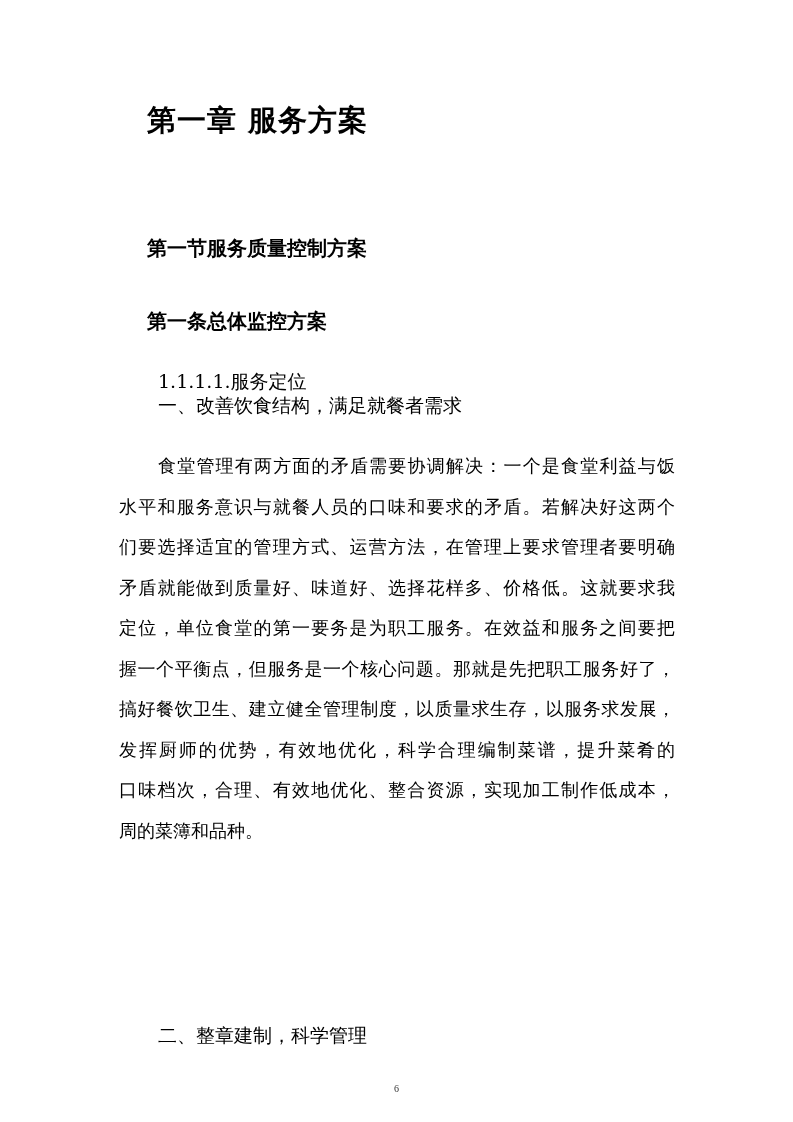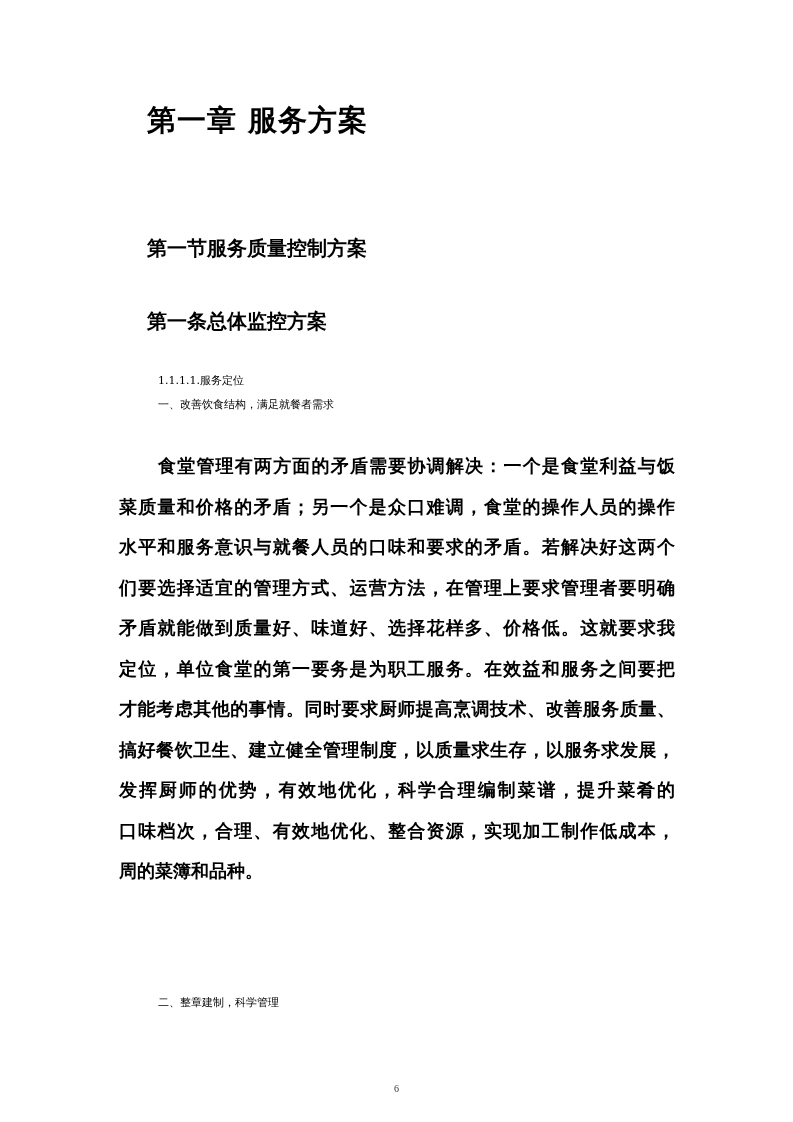--- a/index.html
+++ b/index.html
@@ -38,50 +38,49 @@
       font-weight: bold;
       font-size: 20px;
       line-height: 28px;
       white-space: nowrap;
     }
     .sec1 { top: 234px; text-align: center; }
     .sec2 { top: 307px; }
     .sub-heading {
       position: absolute;
       left: 158px;
-      font-size: 11px;
+      font-size: 19px;
       line-height: 26px;
       white-space: nowrap;
     }
     .sub1 { top: 368px; }
     .sub2 { top: 392px; }
     .body-text {
       position: absolute;
       left: 119px;
       top: 446px;
       width: 556px;
       font-size: 18px;
       line-height: 40.5px;
     }
     .body-text .line {
       display: block;
       white-space: nowrap;
       text-align: justify;
       text-align-last: justify;
       height: 40.5px;
-      font-weight: bold;
     }
     .body-text .line.first {
       padding-left: 39px;
     }
     .body-text .line.last {
       text-align-last: left;
     }
     .sub3 {
-      top: 990px;
+      top: 1022px;
     }
     .page-number {
       position: absolute;
       left: 0;
       width: 793px;
       top: 1083px;
       text-align: center;
       font-size: 10px;
       color: #333333;
       font-family: "Liberation Serif", "DejaVu Serif", serif;
@@ -96,26 +95,25 @@
   <div class="section-title sec1">第一节服务质量控制方案</div>
 
   <div class="section-title sec2">第一条总体监控方案</div>
 
   <div class="sub-heading sub1">1.1.1.1.服务定位</div>
 
   <div class="sub-heading sub2">一、改善饮食结构，满足就餐者需求</div>
 
   <div class="body-text">
     <span class="line first">食堂管理有两方面的矛盾需要协调解决：一个是食堂利益与饭</span>
-    <span class="line">菜质量和价格的矛盾；另一个是众口难调，食堂的操作人员的操作</span>
     <span class="line">水平和服务意识与就餐人员的口味和要求的矛盾。若解决好这两个</span>
     <span class="line">们要选择适宜的管理方式、运营方法，在管理上要求管理者要明确</span>
     <span class="line">矛盾就能做到质量好、味道好、选择花样多、价格低。这就要求我</span>
     <span class="line">定位，单位食堂的第一要务是为职工服务。在效益和服务之间要把</span>
-    <span class="line">才能考虑其他的事情。同时要求厨师提高烹调技术、改善服务质量、</span>
+    <span class="line">握一个平衡点，但服务是一个核心问题。那就是先把职工服务好了，</span>
     <span class="line">搞好餐饮卫生、建立健全管理制度，以质量求生存，以服务求发展，</span>
     <span class="line">发挥厨师的优势，有效地优化，科学合理编制菜谱，提升菜肴的</span>
     <span class="line">口味档次，合理、有效地优化、整合资源，实现加工制作低成本，</span>
     <span class="line last">周的菜簿和品种。</span>
   </div>
 
   <div class="sub-heading sub3">二、整章建制，科学管理</div>
 
   <div class="page-number">6</div>
 </div>

